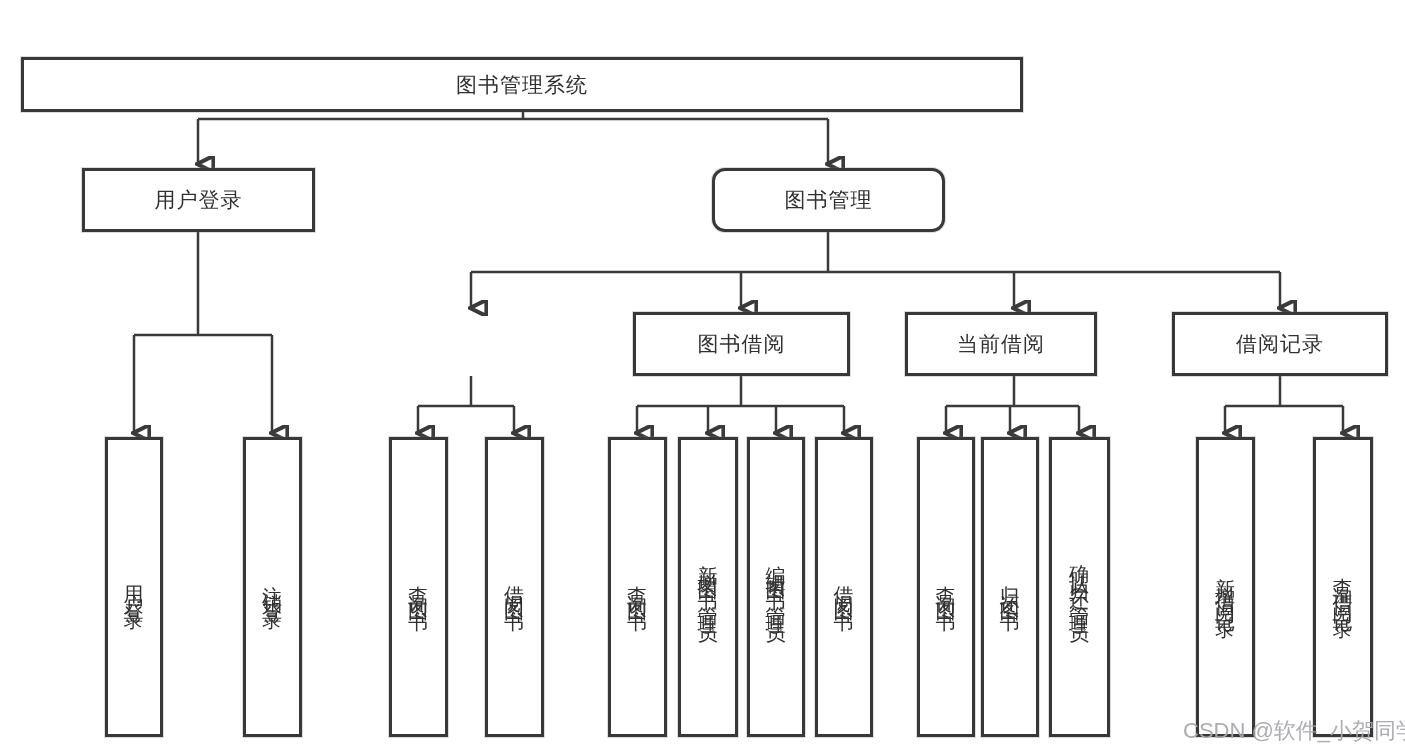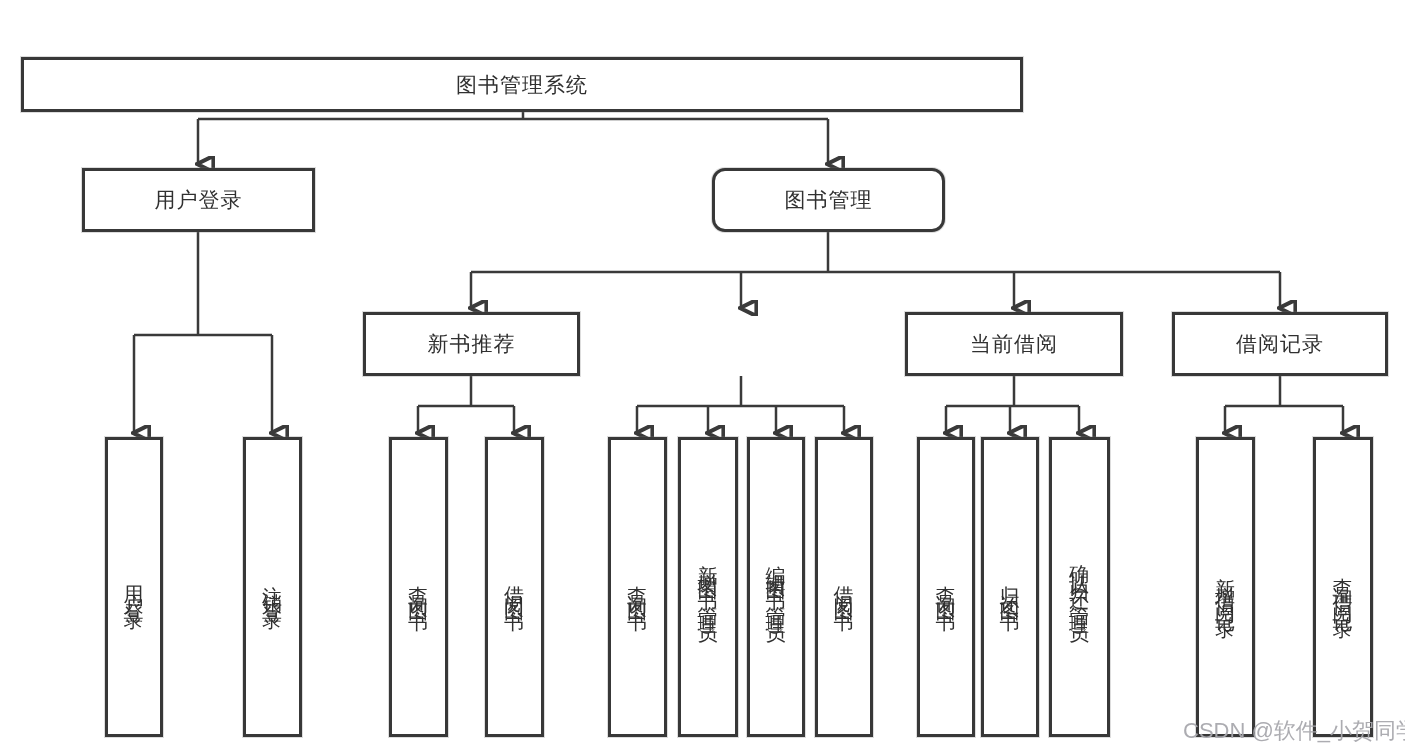--- a/index.html
+++ b/index.html
@@ -99,22 +99,22 @@
     <path d="M1280 376 V406 M1225 406 H1343"></path>
     <line x1="1225" y1="406" x2="1225" y2="433" marker-end="url(#arrow)"></line>
     <line x1="1343" y1="406" x2="1343" y2="433" marker-end="url(#arrow)"></line>
   </svg>
 
   <div class="node h" style="left:21px; top:13px; width:1002px; height:55px;margin-top:44px;">图书管理系统</div>
 
   <div class="node h" style="left:82px; top:168px; width:233px; height:64px;">用户登录</div>
   <div class="node h" style="left:712px; top:168px; width:233px; height:64px;border-radius:13px;">图书管理</div>
 
-  <div class="node h" style="left:363px; top:312px; width:217px; height:64px;">新书推荐</div>
-  <div class="node h" style="left:905px; top:312px; width:218px; height:64px;">当前借阅</div>
+  <div class="node h" style="left:633px; top:312px; width:217px; height:64px;">图书借阅</div>
+  <div class="node h" style="left:905px; top:312px; width:192px; height:64px;">当前借阅</div>
   <div class="node h" style="left:1172px; top:312px; width:216px; height:64px;">借阅记录</div>
 
   <div class="node v" style="left:105px; top:437px; width:58px; height:300px;">
     <span class="vtext">用户登录</span>
   </div>
   <div class="node v" style="left:243px; top:437px; width:59px; height:300px;">
     <span class="vtext">注销登录</span>
   </div>
 
   <div class="node v" style="left:389px; top:437px; width:59px; height:300px;">

